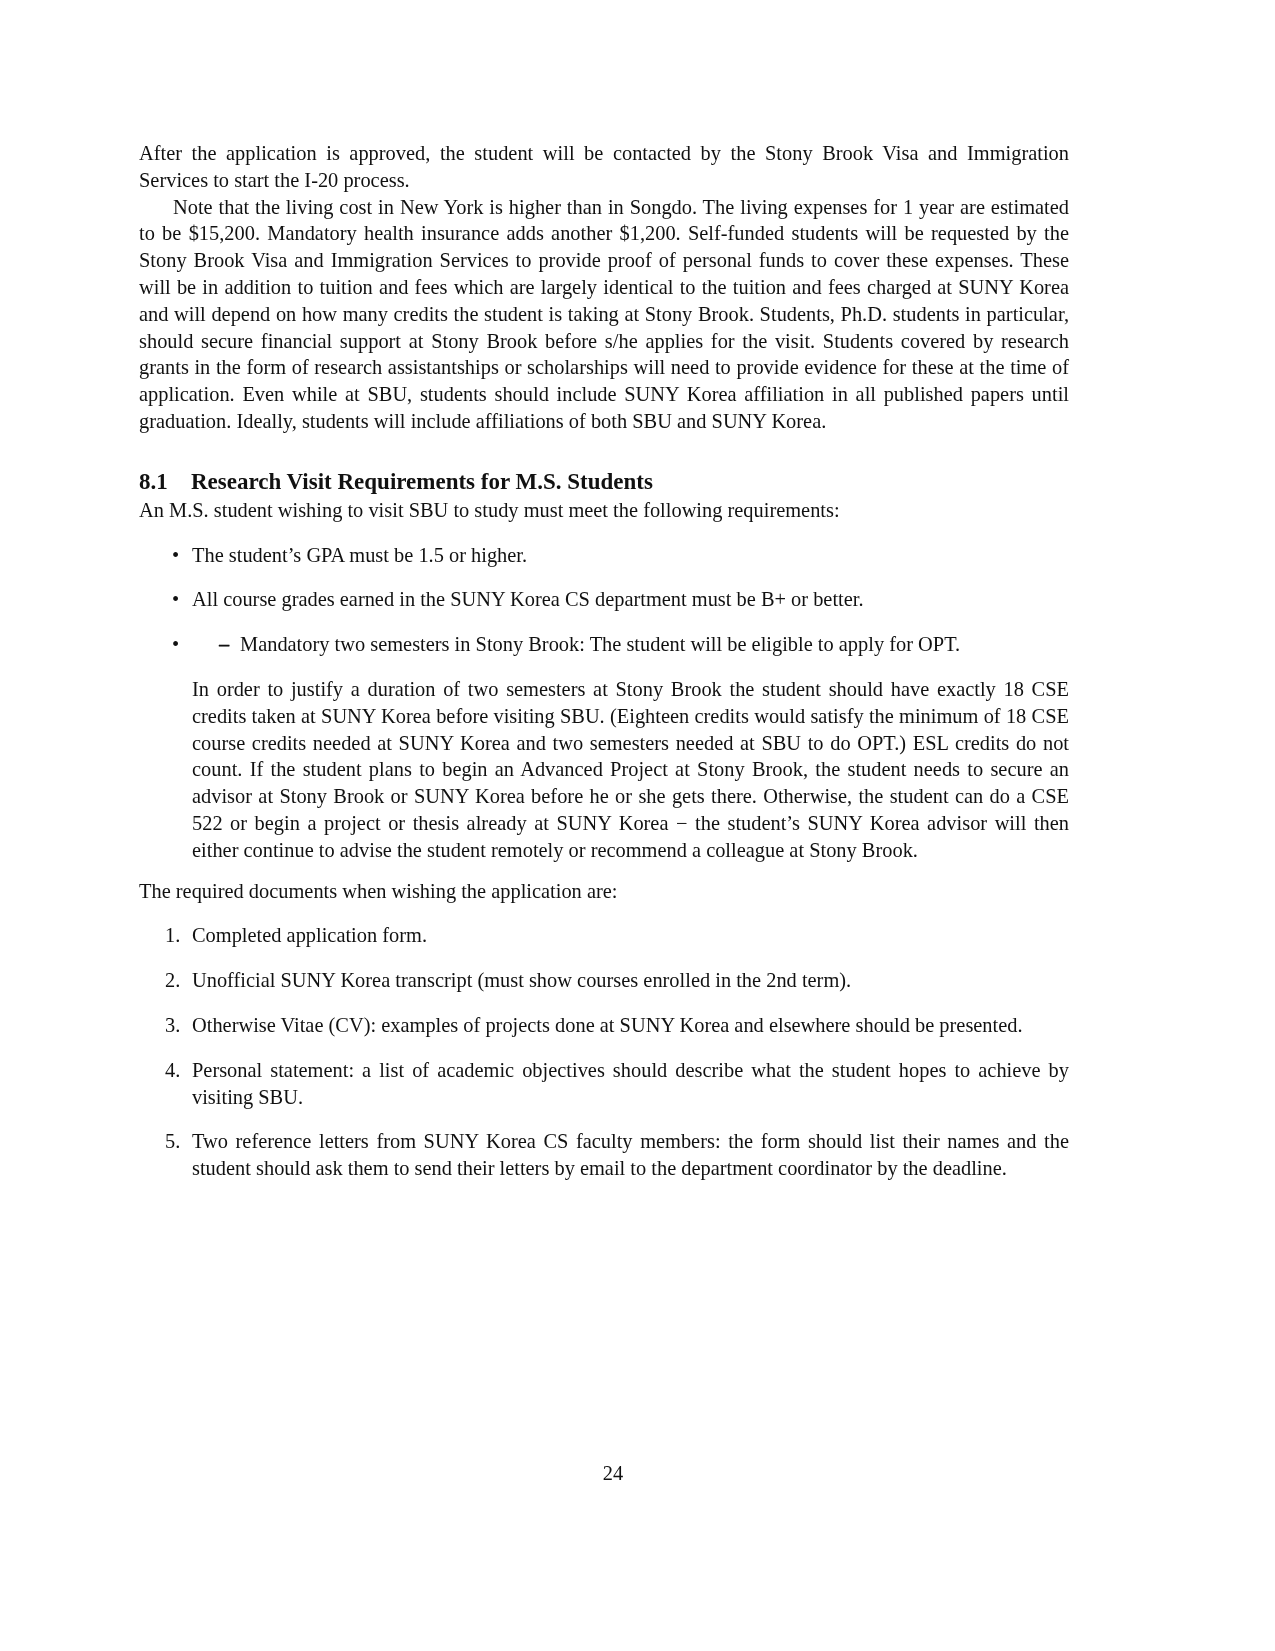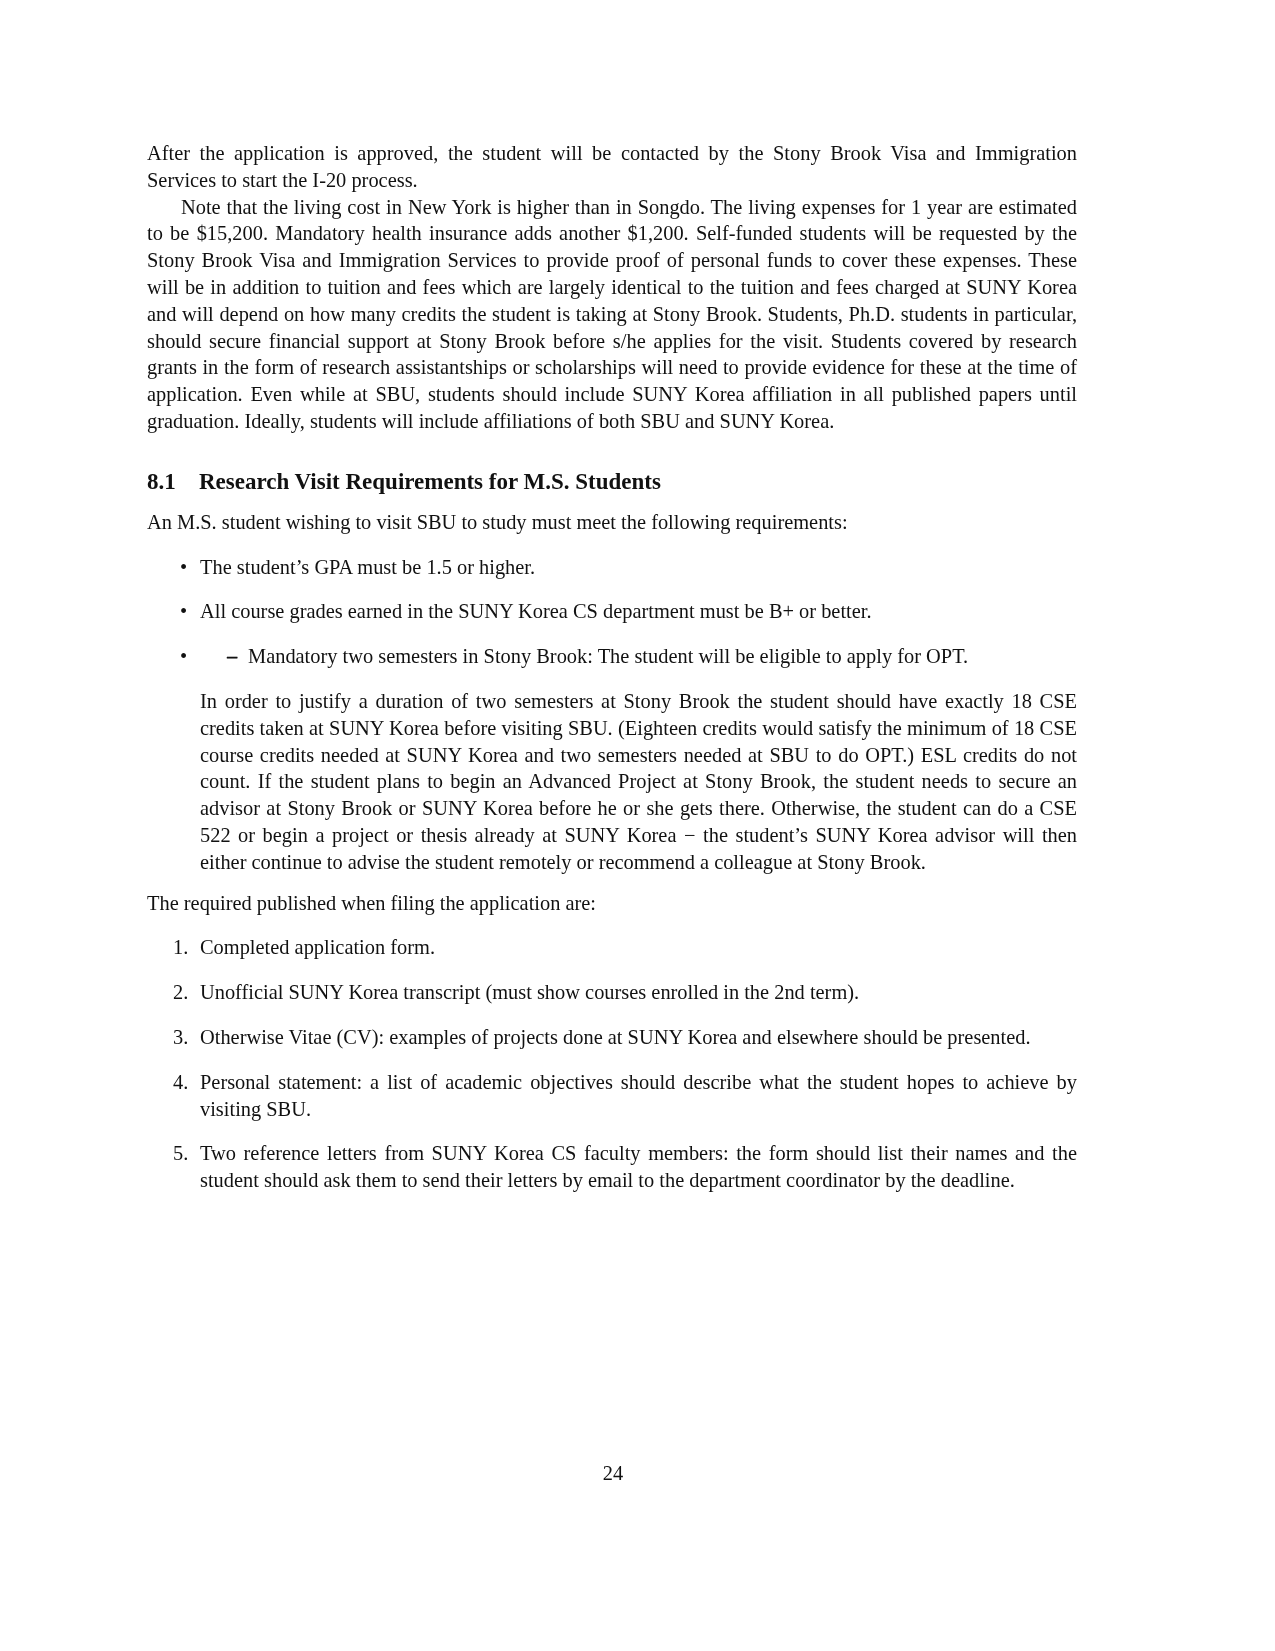--- a/index.html
+++ b/index.html
@@ -2,30 +2,30 @@
 <html><head>
 <meta charset="utf-8">
 <style>
   html, body { margin: 0; padding: 0; background: #ffffff; }
   body {
     width: 1275px; height: 1651px; position: relative; overflow: hidden;
     font-family: "Liberation Serif", "DejaVu Serif", serif;
     color: #111111;
   }
   .page {
-    position: absolute; left: 147px; top: 140px; width: 930px;
+    position: absolute; left: 139px; top: 140px; width: 930px;
     font-size: 20.4px; line-height: 26.8px; text-align: justify;
   }
   p { margin: 0; }
   .indent { text-indent: 34px; }
   h2 {
     font-size: 23px; font-weight: bold; margin: 32px 0 0 0; line-height: 30px;
   }
   h2 .num { display: inline-block; width: 52px; }
-  .intro { margin-top: 12px; }
+  .intro { }
   ul.bullets { list-style: none; margin: 18px 0 0 0; padding: 0; }
   ul.bullets > li { position: relative; padding-left: 53px; margin-bottom: 18px; }
   ul.bullets > li .bullet { position: absolute; left: 33px; top: 0; }
   ul.dashes { list-style: none; margin: 18px 0 0 0; padding: 0; }
   ul.dashes > li { position: relative; padding-left: 48px; margin-bottom: 9px; }
   ul.dashes > li .dash { position: absolute; left: 27px; top: 0; font-weight: bold; }
   .subpara { margin-top: 18px; padding-left: 53px; margin-bottom: 12px; }
   .docs-intro { margin-top: 14px; }
   ol.docs { list-style: none; margin: 18px 0 0 0; padding: 0; }
   ol.docs > li { position: relative; padding-left: 53px; margin-bottom: 18px; }
@@ -66,21 +66,21 @@
         <li>
           <span class="dash">–</span>
           <span>Mandatory two semesters in Stony Brook: The student will be eligible to apply for OPT.</span>
         </li>
       </ul>
     </li>
   </ul>
 
   <p class="subpara">In order to justify a duration of two semesters at Stony Brook the student should have exactly 18 CSE credits taken at SUNY Korea before visiting SBU. (Eighteen credits would satisfy the minimum of 18 CSE course credits needed at SUNY Korea and two semesters needed at SBU to do OPT.) ESL credits do not count.  If the student plans to begin an Advanced Project at Stony Brook, the student needs to secure an advisor at Stony Brook or SUNY Korea before he or she gets there. Otherwise, the student can do a CSE 522 or begin a project or thesis already at SUNY Korea − the student’s SUNY Korea advisor will then either continue to advise the student remotely or recommend a colleague at Stony Brook.</p>
 
-  <p class="docs-intro">The required published when filing the application are:</p>
+  <p class="docs-intro">The required documents when wishing the application are:</p>
 
   <ol class="docs">
     <li>
       <span class="num">1.</span>
       <span>Completed application form.</span>
     </li>
     <li>
       <span class="num">2.</span>
       <span>Unofficial SUNY Korea transcript (must show courses enrolled in the 2nd term).</span>
     </li>

